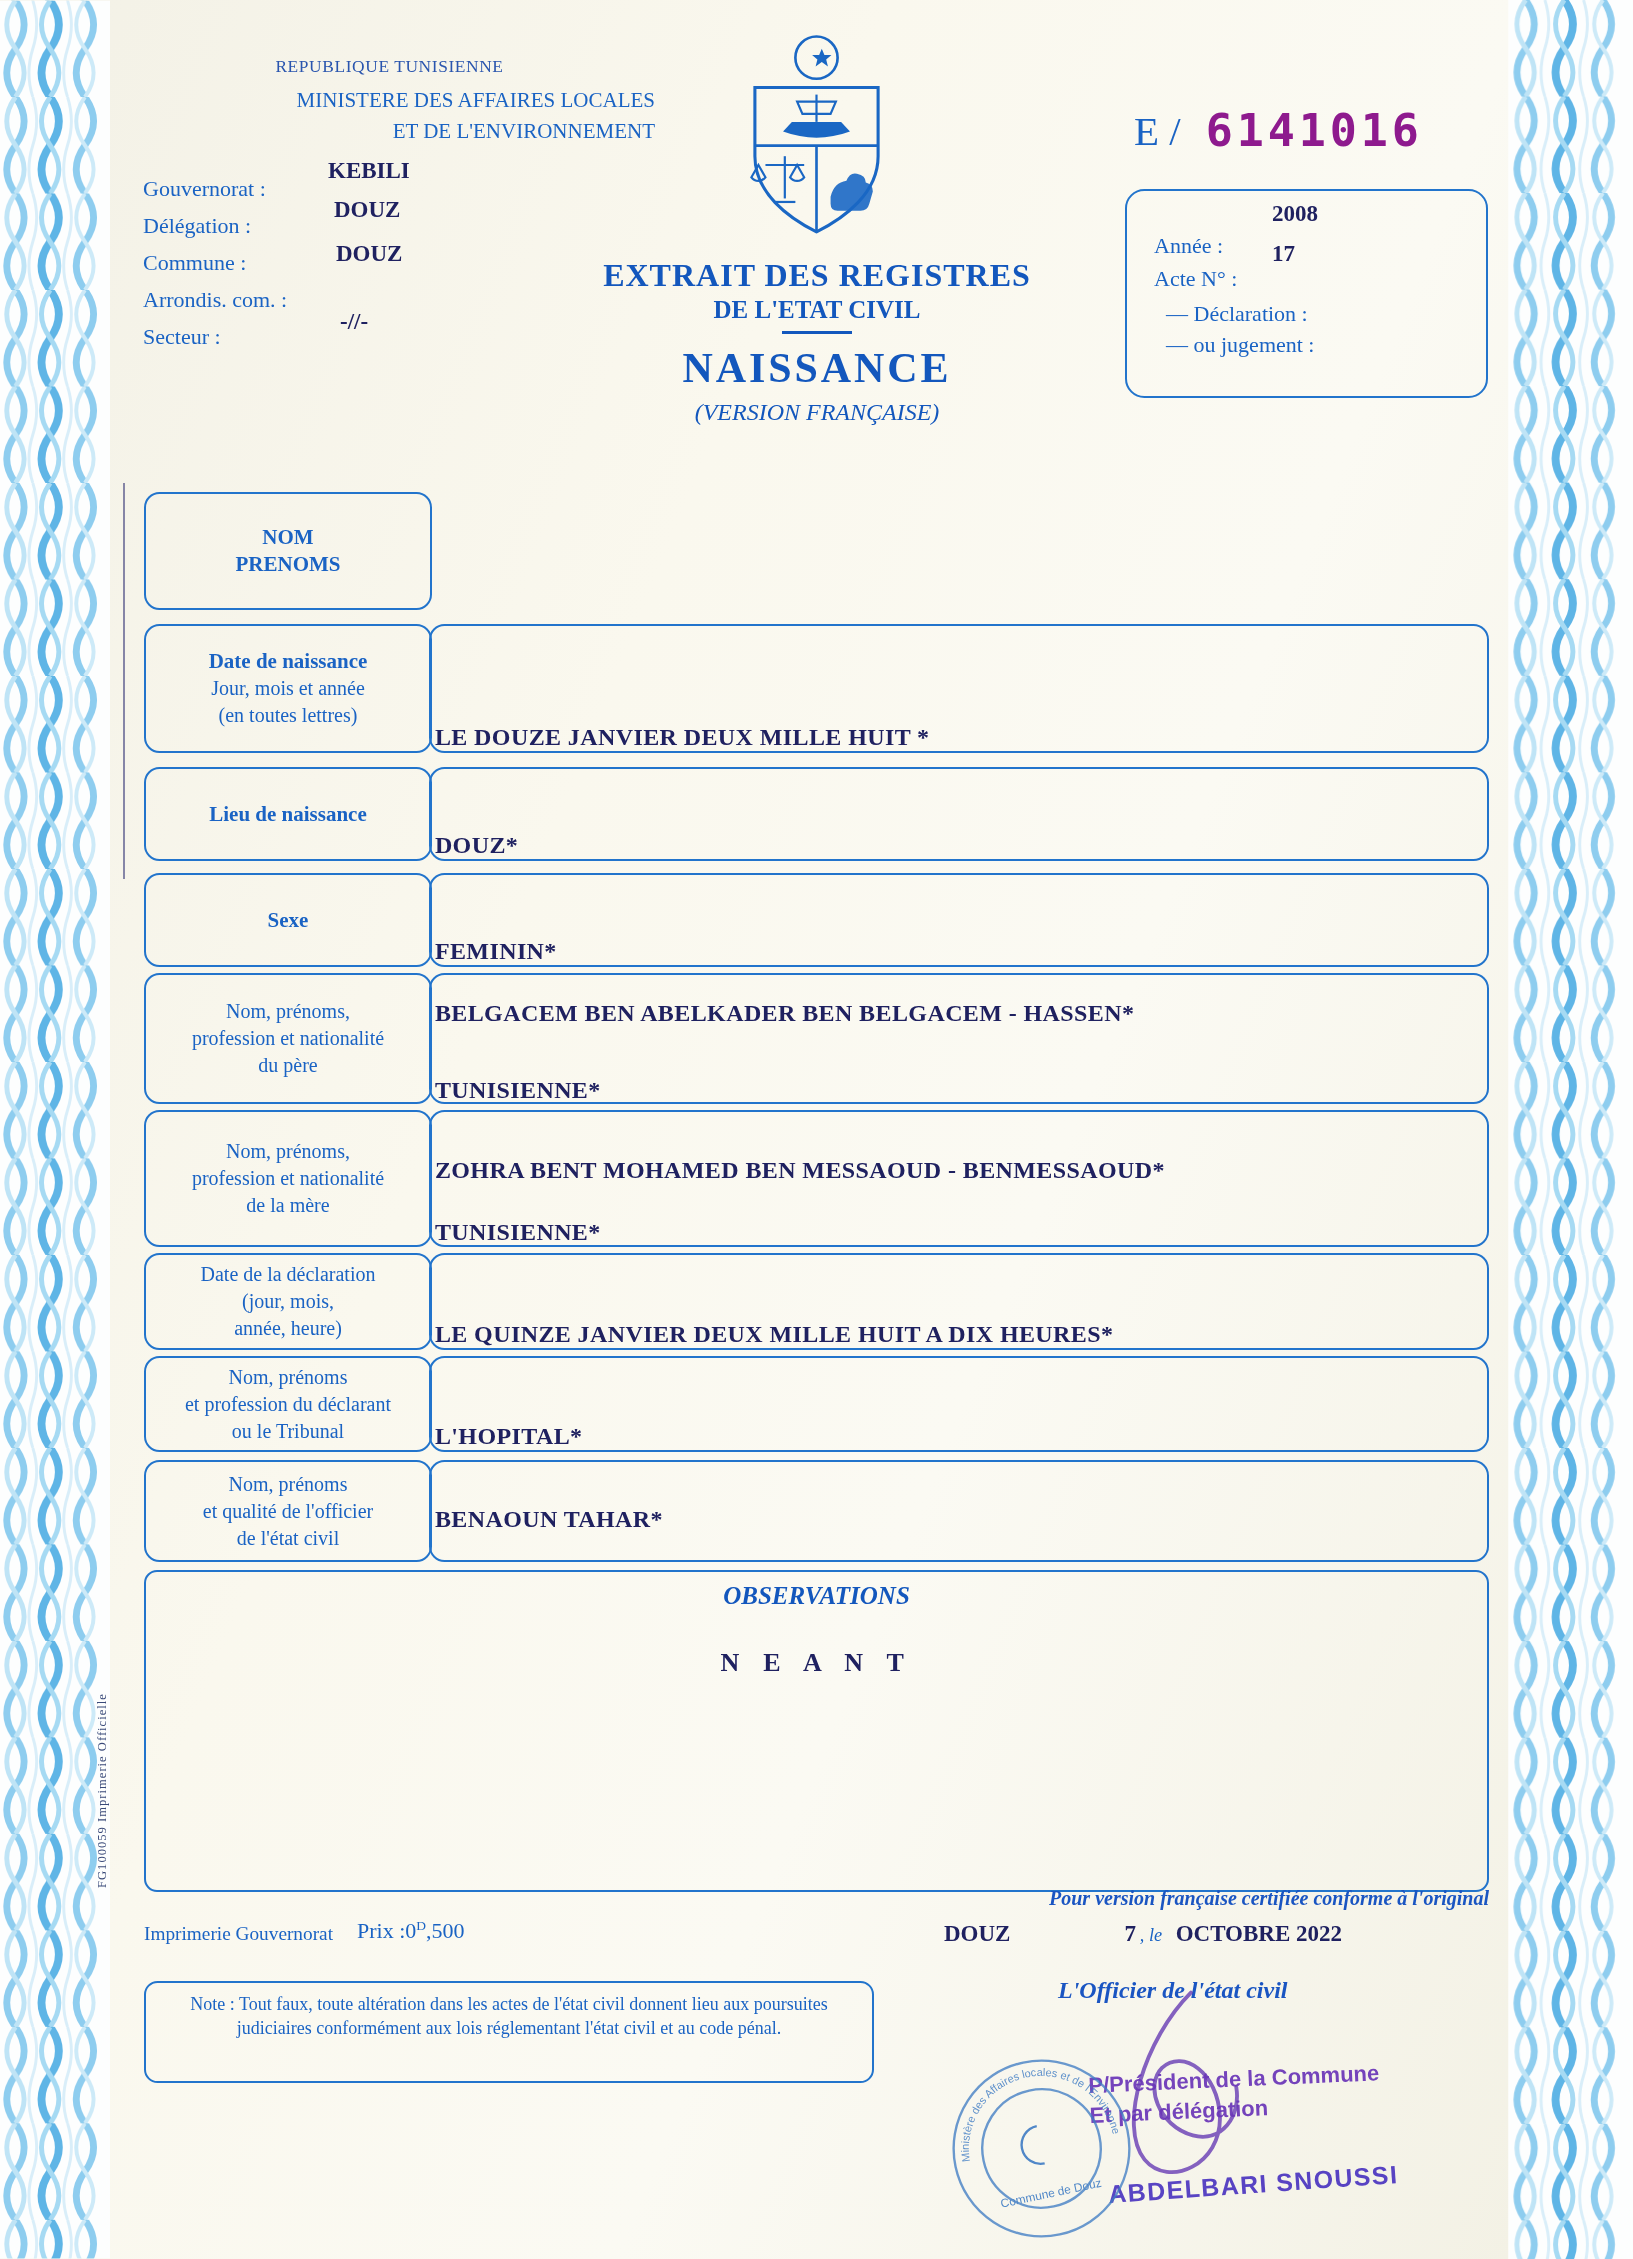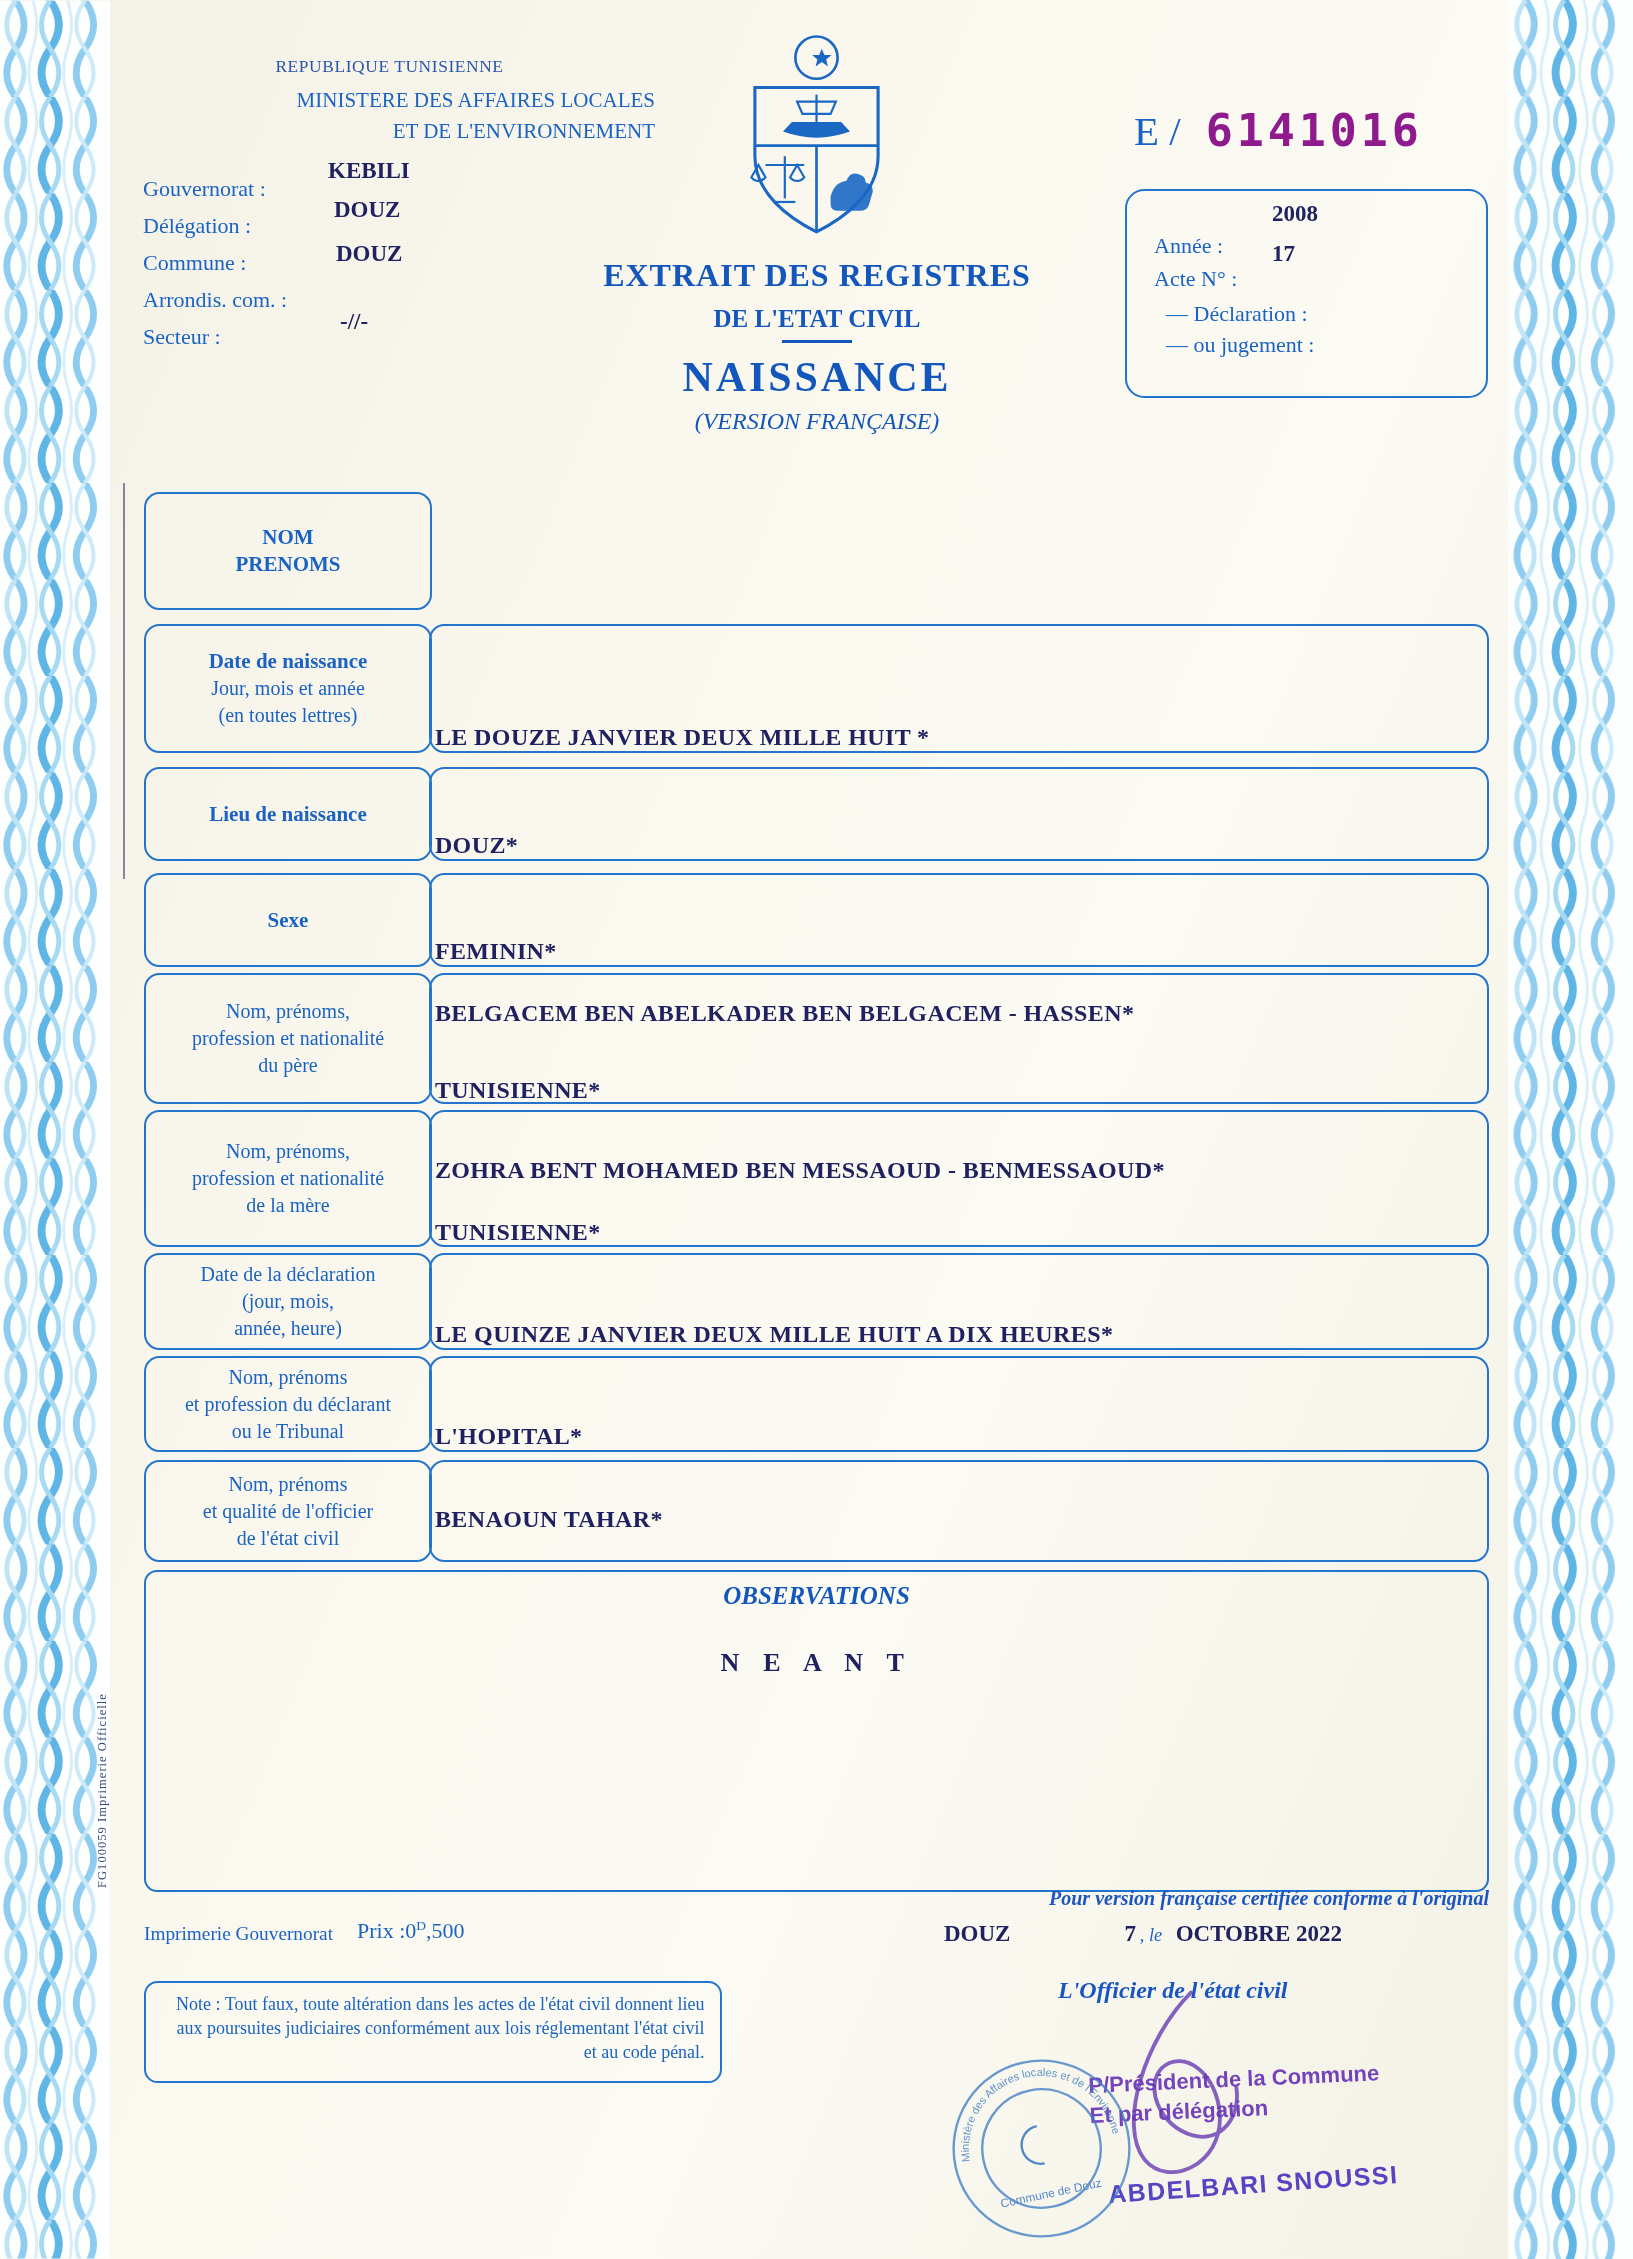--- a/index.html
+++ b/index.html
@@ -18,21 +18,21 @@
   
   .republic{left:124px; top:56px; width:531px; text-align:center; font-size:17.4px; letter-spacing:0.6px; color:#2a55ae;}
   .ministry{left:124px; top:85px; width:531px; text-align:right; font-size:21px; font-weight:normal; color:#1a63c4; line-height:30px;}
   .adminlabels{left:143px; top:170px; font-size:22px; color:#1a63c4; line-height:37px;}
   .adminval{font-size:23px; font-weight:bold; color:#1f2160;}
 
   .emblem{left:722px; top:33px; width:189px; height:220px;}
 
   .titleblock{left:502px; top:257px; width:630px; text-align:center; color:#1357bd;}
   .t1{font-size:32px; font-weight:bold; letter-spacing:1px;}
-  .t2{font-size:25px; font-weight:bold; margin-top:11px;text-align:center;}
+  .t2{font-size:25px; font-weight:bold; margin-top:2px;text-align:center;}
   .trule{width:70px; height:2.9px; background:#1357bd; margin:6.8px auto 0 auto;}
   .t3{font-size:42px; font-weight:bold; letter-spacing:2.9px; margin-top:10.6px;}
   .t4{font-size:24px; font-style:italic; margin-top:6.8px;}
 
   .serialwrap{left:1134px; top:104px;}
   .eprefix{font-size:41px; color:#1a63c4; vertical-align:middle;}
   .serialnum{font-family:"DejaVu Sans Mono", monospace; font-size:45px; font-weight:bold;
     color:#8e1a8e; letter-spacing:3.9px; margin-left:21px; vertical-align:middle;}
 
   .actebox{left:1125px; top:189px; width:359px; height:205px; border:2.4px solid #2274cc; border-radius:19.3px;}
@@ -63,22 +63,22 @@
   
   .printer{left:144px; top:1923px; font-size:19.3px; color:#1a63c4;}
   .price{left:357px; top:1918px; font-size:22px; color:#1a63c4;}
   .price sup{font-size:13.5px;}
   .certif{right:145px; top:1887px; font-size:20px; font-style:italic; font-weight:bold; color:#1a55c2;}
   .placedate{left:944px; top:1921px; font-size:23px; font-weight:bold; color:#1f2160; white-space:nowrap;}
   .placedate .day{margin-left:114px;}
   .placedate .le{font-weight:normal; font-style:italic; font-size:18.3px; color:#1a63c4; margin-left:3.9px;}
   .placedate .my{margin-left:13.5px;}
   .officer{left:1058px; top:1977px; font-size:24px; font-weight:bold; font-style:italic; color:#1a55c2;}
-  .notebox{left:144px; top:1981px; width:578px; height:102px; border:2.4px solid #2274cc; border-radius:13.5px;
-    box-sizing:border-box; color:#1a63c4; font-size:18px; line-height:24px; padding:8.7px 15.4px; text-align:right;}
+  .notebox{left:144px; top:1981px; width:730px; height:102px; border:2.4px solid #2274cc; border-radius:13.5px;
+    box-sizing:border-box; color:#1a63c4; font-size:18px; line-height:24px; padding:8.7px 15.4px; text-align:center;}
   .sidecode{left:95px; top:1888px; transform:rotate(-90deg); transform-origin:0 0; font-size:12.6px; color:#3a4a7a; letter-spacing:1px;}
 
   
   .stamplines{left:1089px; top:2064px; width:319px; transform:rotate(-2.5deg); color:#6a35b8;
     font-family:"Liberation Sans", sans-serif; font-weight:bold; font-size:22px; line-height:30px; opacity:.92;}
   .stampname{left:1108px; top:2170px; transform:rotate(-4deg); color:#4b35c0;
     font-family:"Liberation Sans", sans-serif; font-weight:bold; font-size:25px; letter-spacing:1.4px; opacity:.92;}
   .roundstamp{left:946px; top:2053px; width:191px; height:191px; transform:rotate(-12deg); opacity:.9;}
   .signature{left:1077px; top:1981px; width:251px; height:224px;}
 </style>

